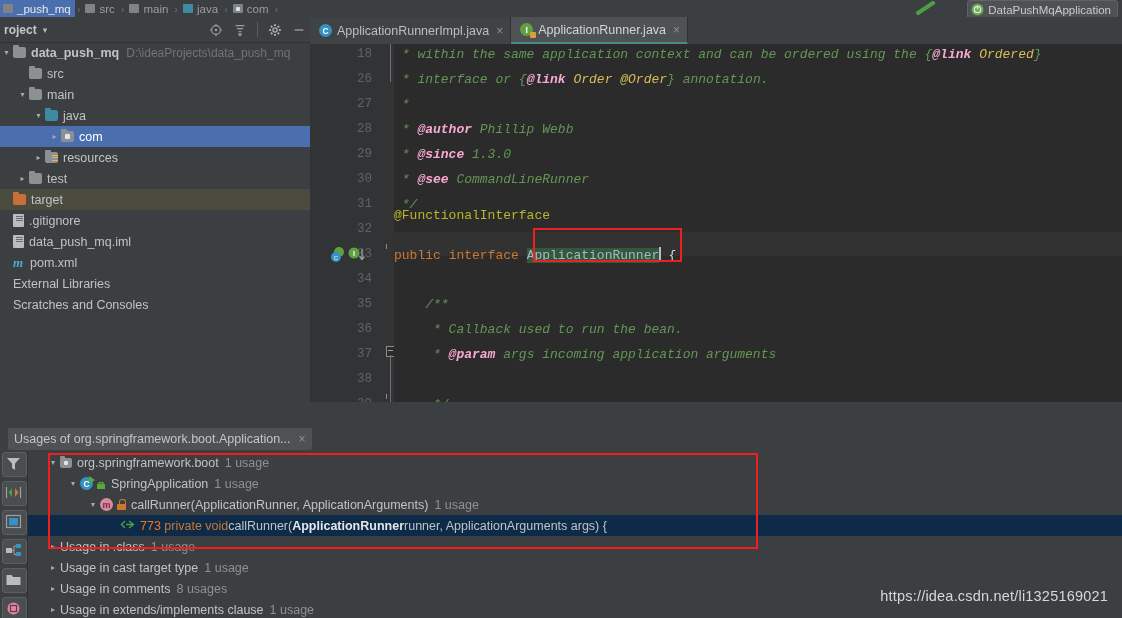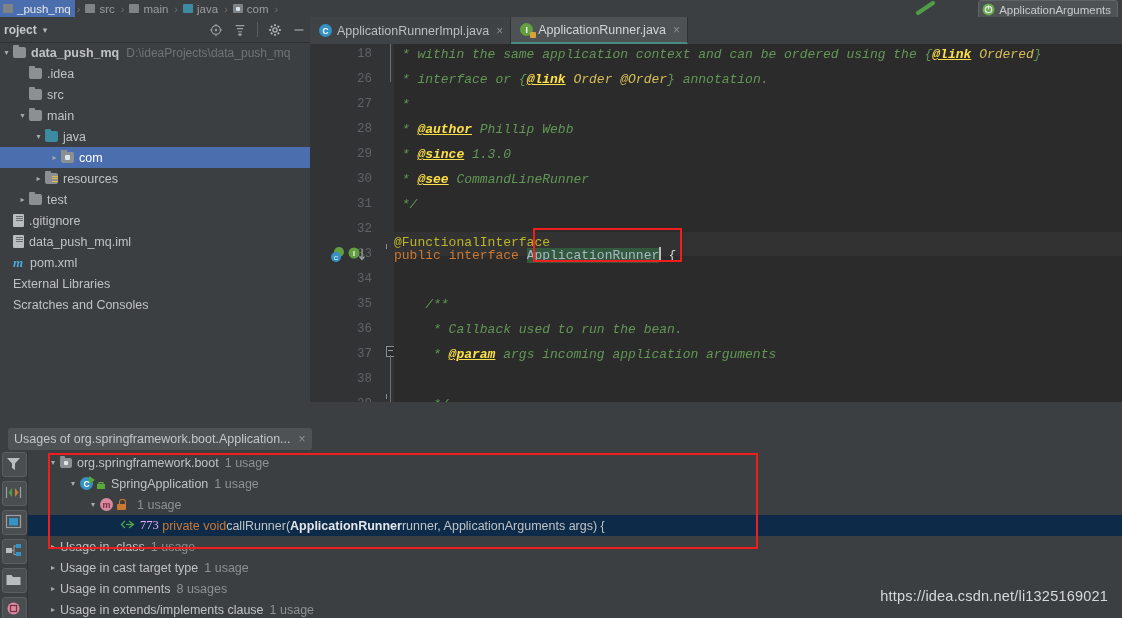--- a/index.html
+++ b/index.html
@@ -100,21 +100,21 @@
   .codearea{position:absolute;left:84px;top:0;right:0;height:358px;background:#2b2b2b;}
   .ln{
     position:absolute;right:10px;width:60px;text-align:right;color:#606366;font-size:12.5px;
     font-family:"Liberation Mono", monospace;
   }
   .cline{
     position:absolute;left:0;white-space:pre;font-family:"Liberation Mono", monospace;font-size:13px;
     color:#a9b7c6;
   }
   .cm{color:#629755;font-style:italic;}
-  .tag{color:#fde047;font-style:italic;font-weight:bold;text-decoration:underline;}
+  .tag{color:#f9a8d4;font-style:italic;font-weight:bold;}
   .ord{color:#d6bd59;font-style:italic;}
   .ann{color:#bbb529;}
   .kw{color:#cc7832;}
   .brc{color:#d8d8d8;}
   .hl-line{position:absolute;left:0;right:0;height:24px;background:#323232;}
   .sel-word{background:#32593d;}
   .caret{display:inline-block;width:1.5px;height:15px;background:#bbbbbb;vertical-align:-3px;}
 
   .redbox{position:absolute;border:2px solid #f01f1f;pointer-events:none;}
 
@@ -152,21 +152,21 @@
   .clsic{width:13px;height:13px;flex:0 0 13px;margin-right:3px;border-radius:50%;background:#3592c4;position:relative;
          display:inline-flex;align-items:center;justify-content:center;color:#fff;font-size:8.5px;font-weight:bold;}
   .clsic .run{position:absolute;right:-2px;top:-1px;width:0;height:0;border-left:6px solid #59a83a;border-top:4px solid transparent;border-bottom:4px solid transparent;}
   .mthic{width:13px;height:13px;flex:0 0 13px;margin-right:4px;border-radius:50%;background:#d88aa0;
          display:inline-flex;align-items:center;justify-content:center;color:#7a2d42;font-size:9px;font-weight:bold;}
   .lockic{width:9px;height:11px;flex:0 0 9px;margin-right:5px;position:relative;}
   .lockic .body{position:absolute;left:0;bottom:0;width:9px;height:6px;background:#cc7832;border-radius:1px;}
   .lockic .sh{position:absolute;left:2px;top:0;width:5px;height:5px;border:1.5px solid #cc7832;border-bottom:none;border-radius:3px 3px 0 0;}
   .greenic{width:10px;height:9px;flex:0 0 10px;margin-right:5px;position:relative;}
   .usgcount{color:#8d9194;margin-left:6px;}
-  .uline{color:#f0abfc;font-family:Liberation Serif, serif;}
+  .uline{color:#f97316;}
   .ukw{color:#cc7832;}
   .ubold{font-weight:bold;color:#e4e6e8;}
   .usrctxt{color:#c0c3c5;}
 
   .watermark{
     position:absolute;right:14px;bottom:14px;color:#d6d9db;font-size:14.5px;letter-spacing:.2px;
   }
 </style>
 </head>
 <body>
@@ -207,21 +207,21 @@
     </svg>
 
     <div class="runcfg">
       <span style="display:inline-flex;align-items:center;margin-right:4px;">
         <svg width="13" height="13" viewBox="0 0 13 13">
           <circle cx="6.5" cy="6.5" r="6" fill="#6aa84f"></circle>
           <circle cx="6.5" cy="6.5" r="3.2" fill="none" stroke="#dfe6e2" stroke-width="1.3"></circle>
           <path d="M6.5 2.6 L6.5 6.5" stroke="#dfe6e2" stroke-width="1.3"></path>
         </svg>
       </span>
-      <span class="lbl">ApplicationArguments</span>
+      <span class="lbl">DataPushMqApplication</span>
     </div>
   </div>
 
   <div class="project">
     <div class="proj-head">
       <span class="proj-title">roject</span>
       <span class="proj-caret">▾</span>
 
       <div class="proj-tools">
         <svg class="tool-ic" viewBox="0 0 16 16">
@@ -251,26 +251,20 @@
           <span class="indent" style="width: 0px;"></span>
           <span class="arrow">▾</span>
           <span class="folder"></span>
           <span style="font-weight: bold;">data_push_mq</span>
           <span class="lbl-path">D:\ideaProjects\data_push_mq</span>
         </div>
         <div class="row">
           <span class="indent" style="width: 16px;"></span>
           <span class="arrow empty">▸</span>
           <span class="folder"></span>
-          <span>.idea</span>
-        </div>
-        <div class="row">
-          <span class="indent" style="width: 16px;"></span>
-          <span class="arrow empty">▸</span>
-          <span class="folder"></span>
           <span>src</span>
         </div>
         <div class="row">
           <span class="indent" style="width: 16px;"></span>
           <span class="arrow">▾</span>
           <span class="folder"></span>
           <span>main</span>
         </div>
         <div class="row">
           <span class="indent" style="width: 32px;"></span>
@@ -288,20 +282,26 @@
           <span class="indent" style="width: 32px;"></span>
           <span class="arrow">▸</span>
           <span class="folder res"></span>
           <span>resources</span>
         </div>
         <div class="row">
           <span class="indent" style="width: 16px;"></span>
           <span class="arrow">▸</span>
           <span class="folder"></span>
           <span>test</span>
+        </div>
+        <div class="row target">
+          <span class="indent" style="width: 0px;"></span>
+          <span class="arrow empty">▸</span>
+          <span class="folder orange"></span>
+          <span style="color: rgb(192, 195, 197);">target</span>
         </div>
         <div class="row">
           <span class="indent" style="width: 0px;"></span>
           <span class="arrow empty">▸</span>
           <span class="fileic"></span>
           <span>.gitignore</span>
         </div>
         <div class="row">
           <span class="indent" style="width: 0px;"></span>
           <span class="arrow empty">▸</span>
@@ -376,21 +376,21 @@
       </div>
       <div class="codearea" id="codearea">
         <div class="hl-line" style="top:188px;"></div>
       <div class="cline" style="top: 3px;"><span class="cm"> * within the same application context and can be ordered using the {<span class="tag">@link</span> <span class="ord">Ordered</span>}</span></div>
           <div class="cline" style="top: 28px;"><span class="cm"> * interface or {<span class="tag">@link</span> <span class="ord">Order @Order</span>} annotation.</span></div>
           <div class="cline" style="top: 53px;"><span class="cm"> *</span></div>
           <div class="cline" style="top: 78px;"><span class="cm"> * <span class="tag">@author</span> Phillip Webb</span></div>
           <div class="cline" style="top: 103px;"><span class="cm"> * <span class="tag">@since</span> 1.3.0</span></div>
           <div class="cline" style="top: 128px;"><span class="cm"> * <span class="tag">@see</span> CommandLineRunner</span></div>
           <div class="cline" style="top: 153px;"><span class="cm"> */</span></div>
-          <div class="cline" style="top: 164px; margin-top: 27px;"><span class="ann">@FunctionalInterface</span></div>
+          <div class="cline" style="top: 164px;"><span class="ann">@FunctionalInterface</span></div>
           <div class="cline" style="top: 203px;"><span class="kw">public</span> <span class="kw">interface</span> <span class="sel-word">ApplicationRunner</span><span class="caret"></span> <span class="brc">{</span></div>
           <div class="cline" style="top: 228px;"></div>
           <div class="cline" style="top: 253px;"><span class="cm">    /**</span></div>
           <div class="cline" style="top: 303px;"><span class="cm">     * <span class="tag">@param</span> args incoming application arguments</span></div>
           <div class="cline" style="top: 278px;"><span class="cm">     * Callback used to run the bean.</span></div>
           <div class="cline" style="top: 353px;"><span class="cm">     */</span></div>
         </div>
     </div>
 
     <div class="redbox" style="left:223px;top:211px;width:145px;height:30px;"></div>
@@ -468,20 +468,21 @@
           <span class="usgcount">1 usage</span>
         </div>
         <div class="urow">
           <span style="display: inline-block; width: 58px;"></span>
           <span class="uarrow">▾</span>
           <span class="mthic">m</span>
           <span class="lockic">
             <span class="sh"></span>
             <span class="body"></span>
           </span>
+          <span>callRunner(ApplicationRunner, ApplicationArguments)</span>
           <span class="usgcount">1 usage</span>
         </div>
         <div class="urow sel">
           <span style="display: inline-block; width: 78px;"></span>
           <span class="uarrow"></span>
           <span style="flex: 0 0 16px; margin-right: 4px;"><svg width="15" height="11" viewBox="0 0 15 11">
               <path d="M5 2 L1.5 5.5 L5 9" stroke="#4f9e45" stroke-width="1.4" fill="none"></path>
               <path d="M9 2 L13.5 5.5 L9 9 M6 5.5 H13" stroke="#4f9e45" stroke-width="1.4" fill="none"></path>
             </svg></span>
           <span class="uline">773</span>

